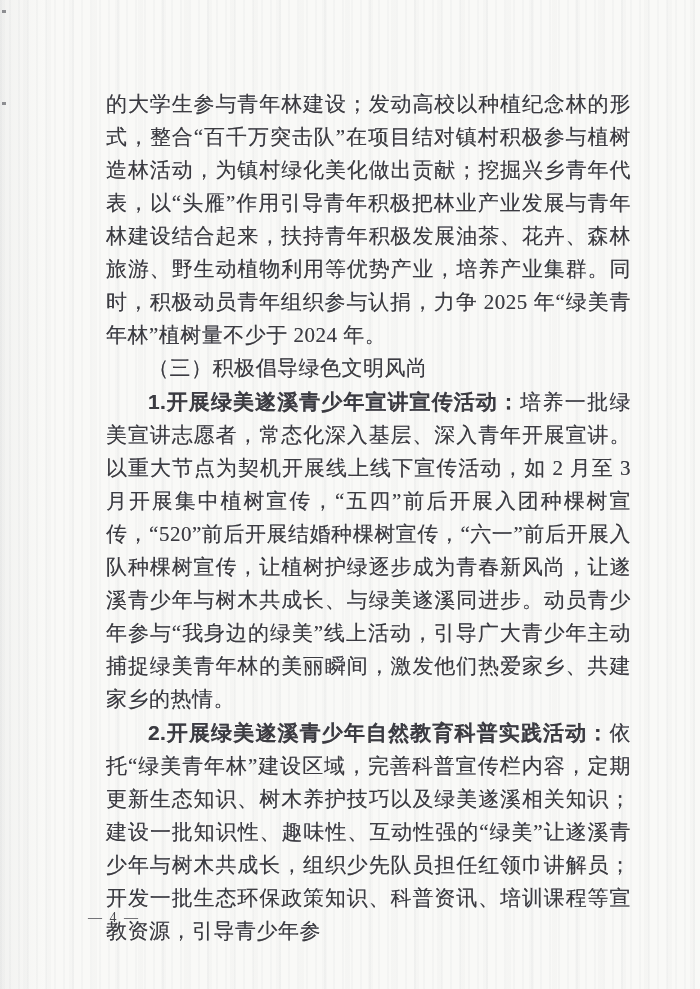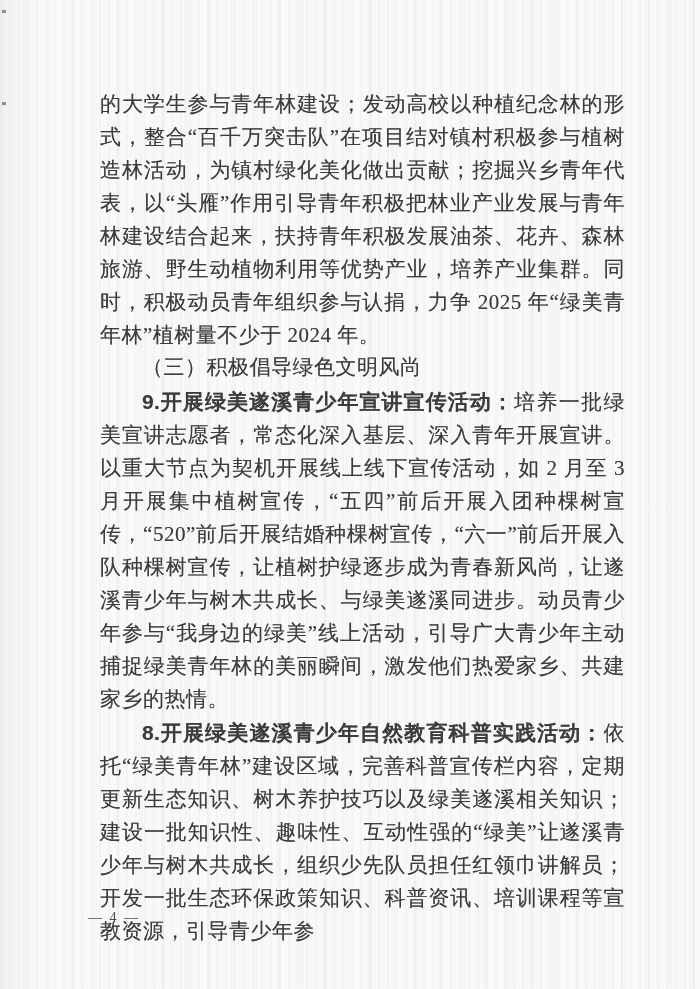--- a/index.html
+++ b/index.html
@@ -22,38 +22,37 @@
       repeating-linear-gradient(90deg,
         rgba(140,145,150,0.035) 0px, rgba(140,145,150,0.035) 5px,
         rgba(0,0,0,0) 5px, rgba(0,0,0,0) 23px),
       linear-gradient(90deg, rgba(150,155,160,0.07) 0px, rgba(0,0,0,0) 46px);
     font-family: "Liberation Serif", "DejaVu Serif", serif;
     color: #3b3b41;
   }
   .content {
     position: absolute;
     top: 88px;
-    left: 100px;
+    left: 106px;
     width: 525px;
   }
   .para {
     margin: 0;
     font-size: 21px;
     line-height: 33px;
     letter-spacing: 0.5px;
     text-align: justify;
     text-shadow: 0 0 0.6px rgba(70,70,80,0.55);
     word-break: break-all;
   }
   .para.indent { text-indent: 2em; }
   .para.no-indent { text-indent: 0; }
   .para.heading {
     text-indent: 2em;
     font-weight: 500;
-    font-family: Liberation Mono, monospace;
   }
   .run-bold {
     font-weight: bold;
     font-family: "Liberation Sans", "DejaVu Sans", sans-serif;
     letter-spacing: 0.2px;
   }
   .footer {
     position: absolute;
     left: 88px;
     top: 908px;
@@ -78,23 +77,23 @@
 
   <div class="scan-speck speck-a"></div>
   <div class="scan-speck speck-b"></div>
 
   <div class="content">
 
     <p class="para no-indent"><span>的大学生参与青年林建设；发动高校以种植纪念林的形式，整合“百千万突击队”在项目结对镇村积极参与植树造林活动，为镇村绿化美化做出贡献；挖掘兴乡青年代表，以“头雁”作用引导青年积极把林业产业发展与青年林建设结合起来，扶持青年积极发展油茶、花卉、森林旅游、野生动植物利用等优势产业，培养产业集群。同时，积极动员青年组织参与认捐，力争 2025 年“绿美青年林”植树量不少于 2024 年。</span></p>
 
     <p class="para heading"><span>（三）积极倡导绿色文明风尚</span></p>
 
-    <p class="para indent"><span class="run-bold">9.开展绿美遂溪青少年宣讲宣传活动：</span><span>培养一批绿美宣讲志愿者，常态化深入基层、深入青年开展宣讲。以重大节点为契机开展线上线下宣传活动，如 2 月至 3 月开展集中植树宣传，“五四”前后开展入团种棵树宣传，“520”前后开展结婚种棵树宣传，“六一”前后开展入队种棵树宣传，让植树护绿逐步成为青春新风尚，让遂溪青少年与树木共成长、与绿美遂溪同进步。动员青少年参与“我身边的绿美”线上活动，引导广大青少年主动捕捉绿美青年林的美丽瞬间，激发他们热爱家乡、共建家乡的热情。</span></p>
+    <p class="para indent"><span class="run-bold">1.开展绿美遂溪青少年宣讲宣传活动：</span><span>培养一批绿美宣讲志愿者，常态化深入基层、深入青年开展宣讲。以重大节点为契机开展线上线下宣传活动，如 2 月至 3 月开展集中植树宣传，“五四”前后开展入团种棵树宣传，“520”前后开展结婚种棵树宣传，“六一”前后开展入队种棵树宣传，让植树护绿逐步成为青春新风尚，让遂溪青少年与树木共成长、与绿美遂溪同进步。动员青少年参与“我身边的绿美”线上活动，引导广大青少年主动捕捉绿美青年林的美丽瞬间，激发他们热爱家乡、共建家乡的热情。</span></p>
 
-    <p class="para indent"><span class="run-bold">8.开展绿美遂溪青少年自然教育科普实践活动：</span><span>依托“绿美青年林”建设区域，完善科普宣传栏内容，定期更新生态知识、树木养护技巧以及绿美遂溪相关知识；建设一批知识性、趣味性、互动性强的“绿美”让遂溪青少年与树木共成长，组织少先队员担任红领巾讲解员；开发一批生态环保政策知识、科普资讯、培训课程等宣教资源，引导青少年参</span></p>
+    <p class="para indent"><span class="run-bold">2.开展绿美遂溪青少年自然教育科普实践活动：</span><span>依托“绿美青年林”建设区域，完善科普宣传栏内容，定期更新生态知识、树木养护技巧以及绿美遂溪相关知识；建设一批知识性、趣味性、互动性强的“绿美”让遂溪青少年与树木共成长，组织少先队员担任红领巾讲解员；开发一批生态环保政策知识、科普资讯、培训课程等宣教资源，引导青少年参</span></p>
 
   </div>
 
   <div class="footer">
     <span class="page-number">— 4 —</span>
   </div>
 
 </div>
 
 </body></html>

